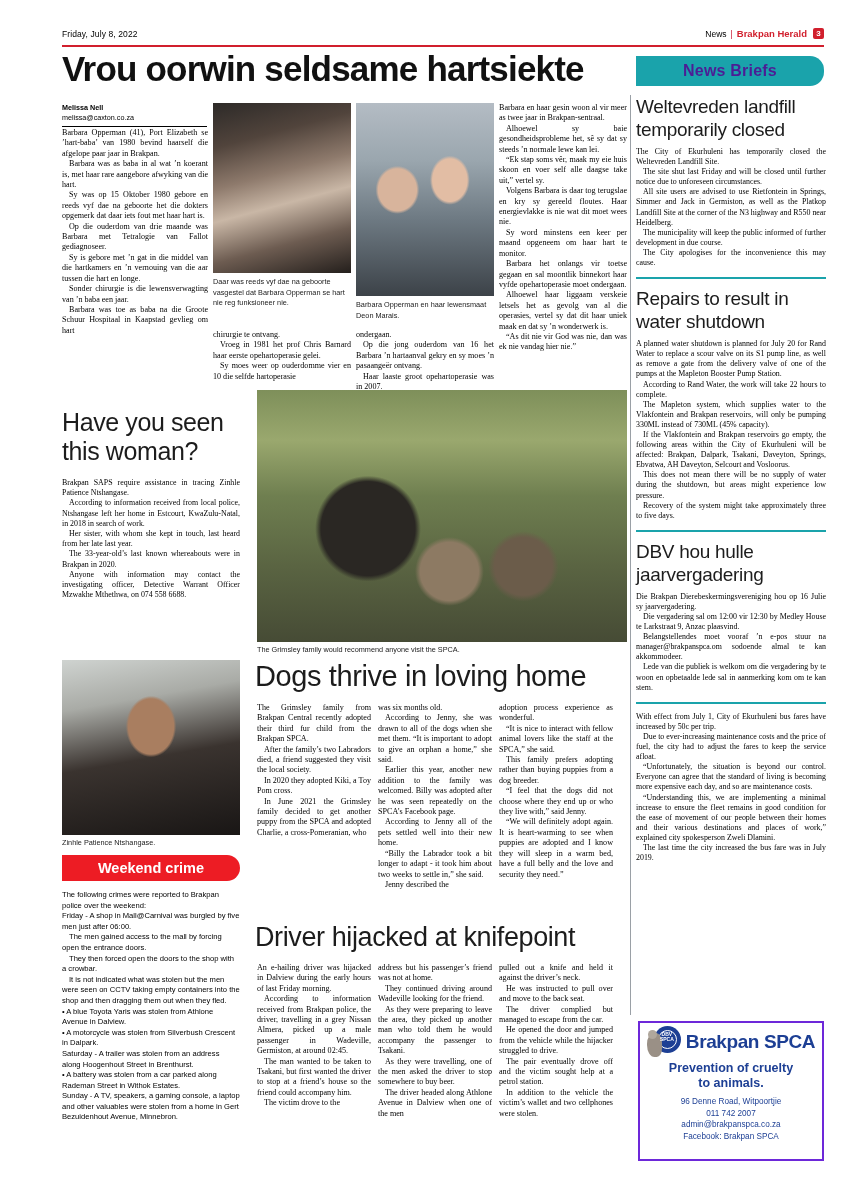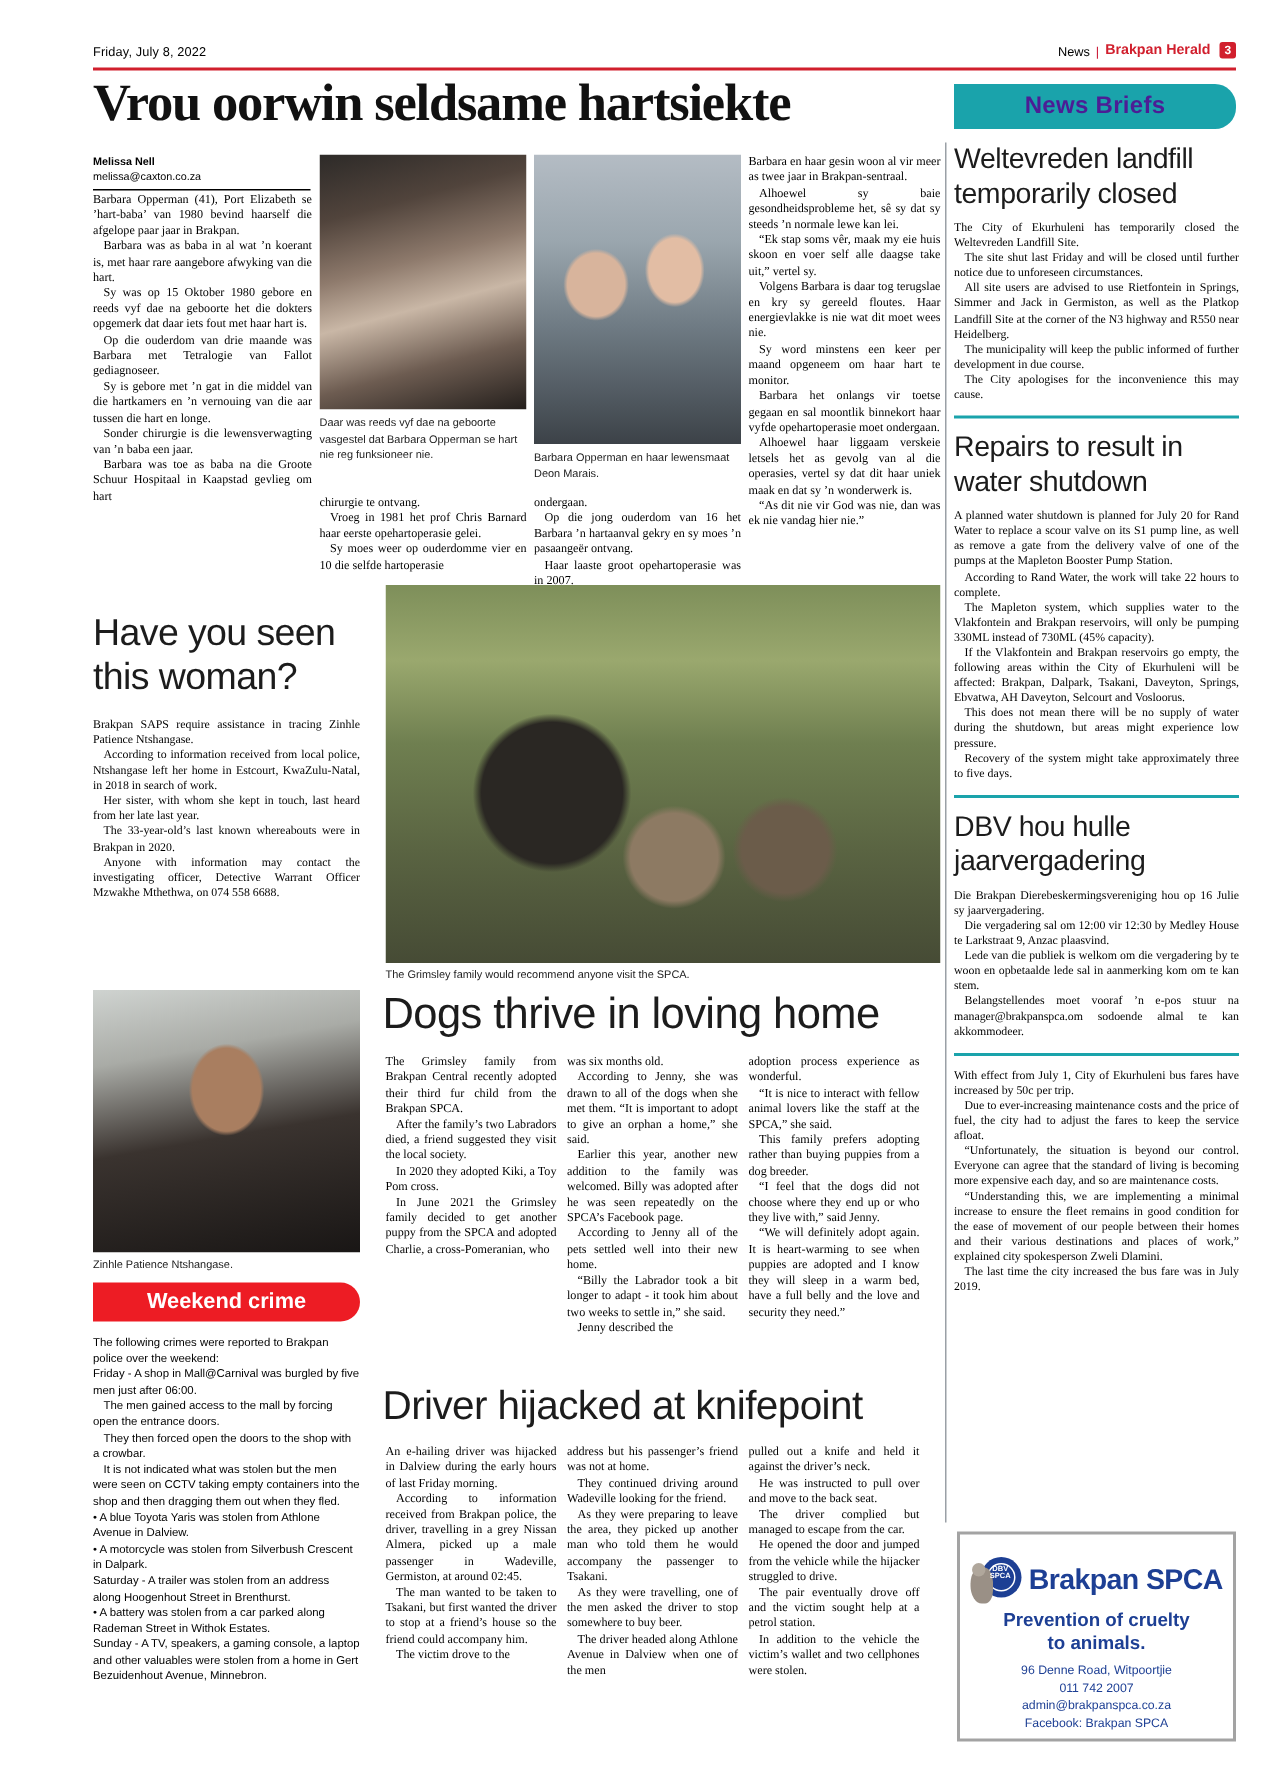--- a/index.html
+++ b/index.html
@@ -67,21 +67,21 @@
     left: 40px; top: 45px;
     width: 762px; height: 2px;
     background: #d11f2d;
   }
 
   
   .headline-main {
     position: absolute;
     left: 40px; top: 50px;
     width: 570px;
-    font-family: Liberation Serif, serif;
+    font-family: Liberation Sans, sans-serif;
     font-weight: bold;
     font-size: 35px;
     line-height: 38px;
     letter-spacing: -0.8px;
     color: #111;
   }
 
   
   .news-briefs-tab {
     position: absolute;
@@ -236,24 +236,24 @@
     left: 608px; top: 95px;
     width: 1px; height: 920px;
     background: #9aa0a6;
   }
 
   
   .spca-ad {
     position: absolute;
     left: 616px; top: 1021px;
     width: 186px; height: 140px;
-    border: 2px solid #a3a3a3;
+    border: 2px solid #6d28d9;
     background: #fff;
     box-sizing: border-box;
-    padding: 14px 6px;
+    padding: 2px 6px;
   }
   .spca-top {
     display: flex;
     align-items: center;
     justify-content: center;
     gap: 5px;
     height: 34px;
   }
   .spca-logo {
     width: 34px; height: 32px;
@@ -515,22 +515,22 @@
         <p>The Mapleton system, which supplies water to the Vlakfontein and Brakpan reservoirs, will only be pumping 330ML instead of 730ML (45% capacity).</p>
         <p>If the Vlakfontein and Brakpan reservoirs go empty, the following areas within the City of Ekurhuleni will be affected: Brakpan, Dalpark, Tsakani, Daveyton, Springs, Ebvatwa, AH Daveyton, Selcourt and Vosloorus.</p>
         <p>This does not mean there will be no supply of water during the shutdown, but areas might experience low pressure.</p>
         <p>Recovery of the system might take approximately three to five days.</p>
       </div>
       <div class="brief-rule"></div>
       <div class="brief-head">DBV hou hulle jaarvergadering</div>
       <div class="brief-body">
         <p class="first">Die Brakpan Dierebeskermingsvereniging hou op 16 Julie sy jaarvergadering.</p>
         <p>Die vergadering sal om 12:00 vir 12:30 by Medley House te Larkstraat 9, Anzac plaasvind.</p>
+        <p>Belangstellendes moet vooraf ’n e-pos stuur na manager@brakpanspca.om sodoende almal te kan akkommodeer.</p>
         <p>Lede van die publiek is welkom om die vergadering by te woon en opbetaalde lede sal in aanmerking kom om te kan stem.</p>
-        <p>Belangstellendes moet vooraf ’n e-pos stuur na manager@brakpanspca.om sodoende almal te kan akkommodeer.</p>
       </div>
       <div class="brief-rule"></div>
       <div class="brief-body">
         <p class="first">With effect from July 1, City of Ekurhuleni bus fares have increased by 50c per trip.</p>
         <p>Due to ever-increasing maintenance costs and the price of fuel, the city had to adjust the fares to keep the service afloat.</p>
         <p>“Unfortunately, the situation is beyond our control. Everyone can agree that the standard of living is becoming more expensive each day, and so are maintenance costs.</p>
         <p>“Understanding this, we are implementing a minimal increase to ensure the fleet remains in good condition for the ease of movement of our people between their homes and their various destinations and places of work,” explained city spokesperson Zweli Dlamini.</p>
         <p>The last time the city increased the bus fare was in July 2019.</p>
       </div>
     </div>

